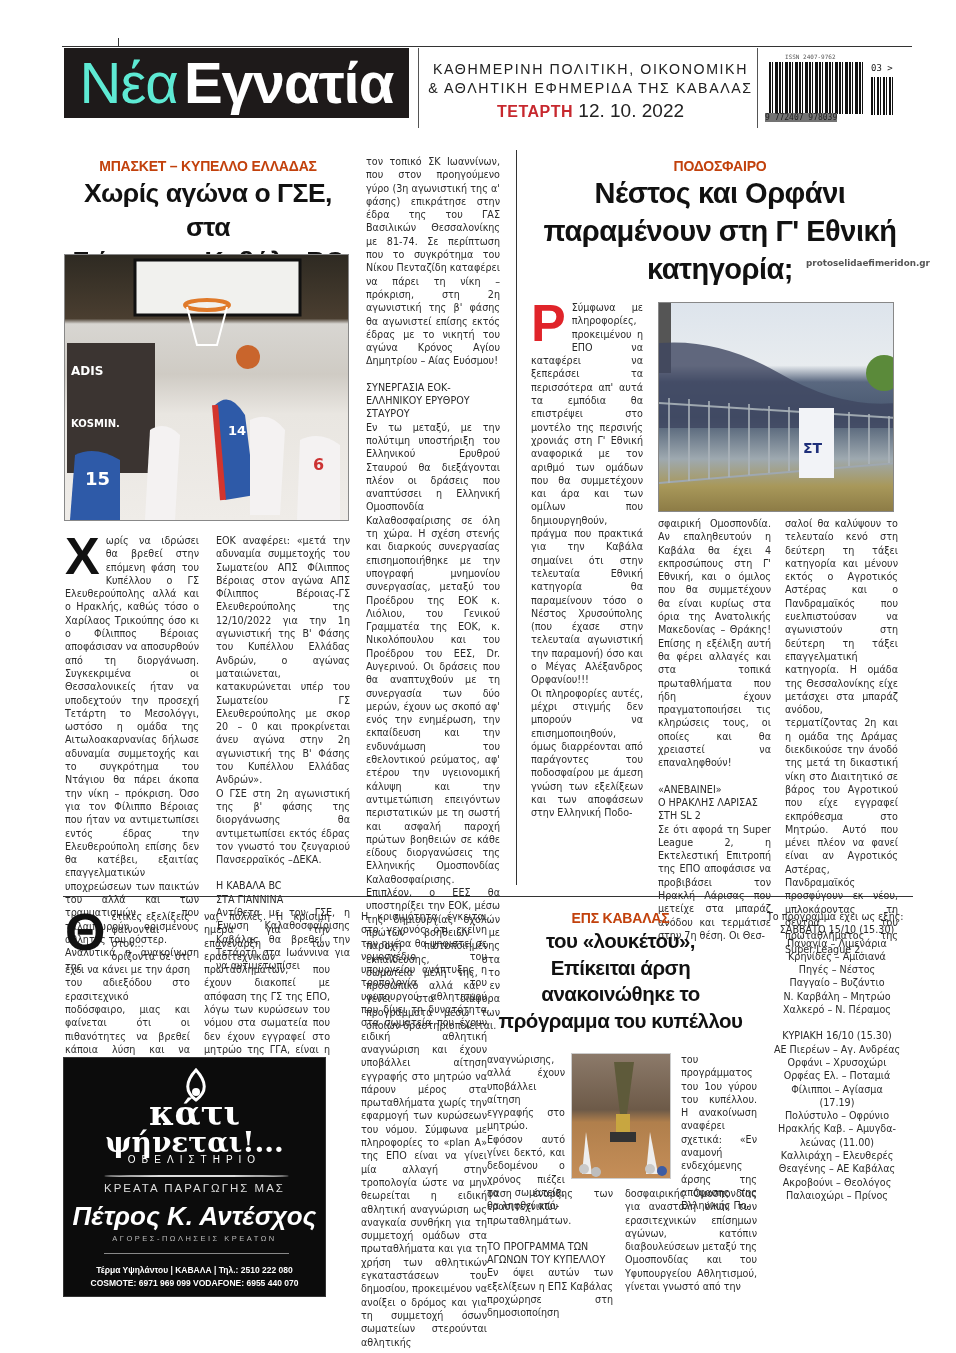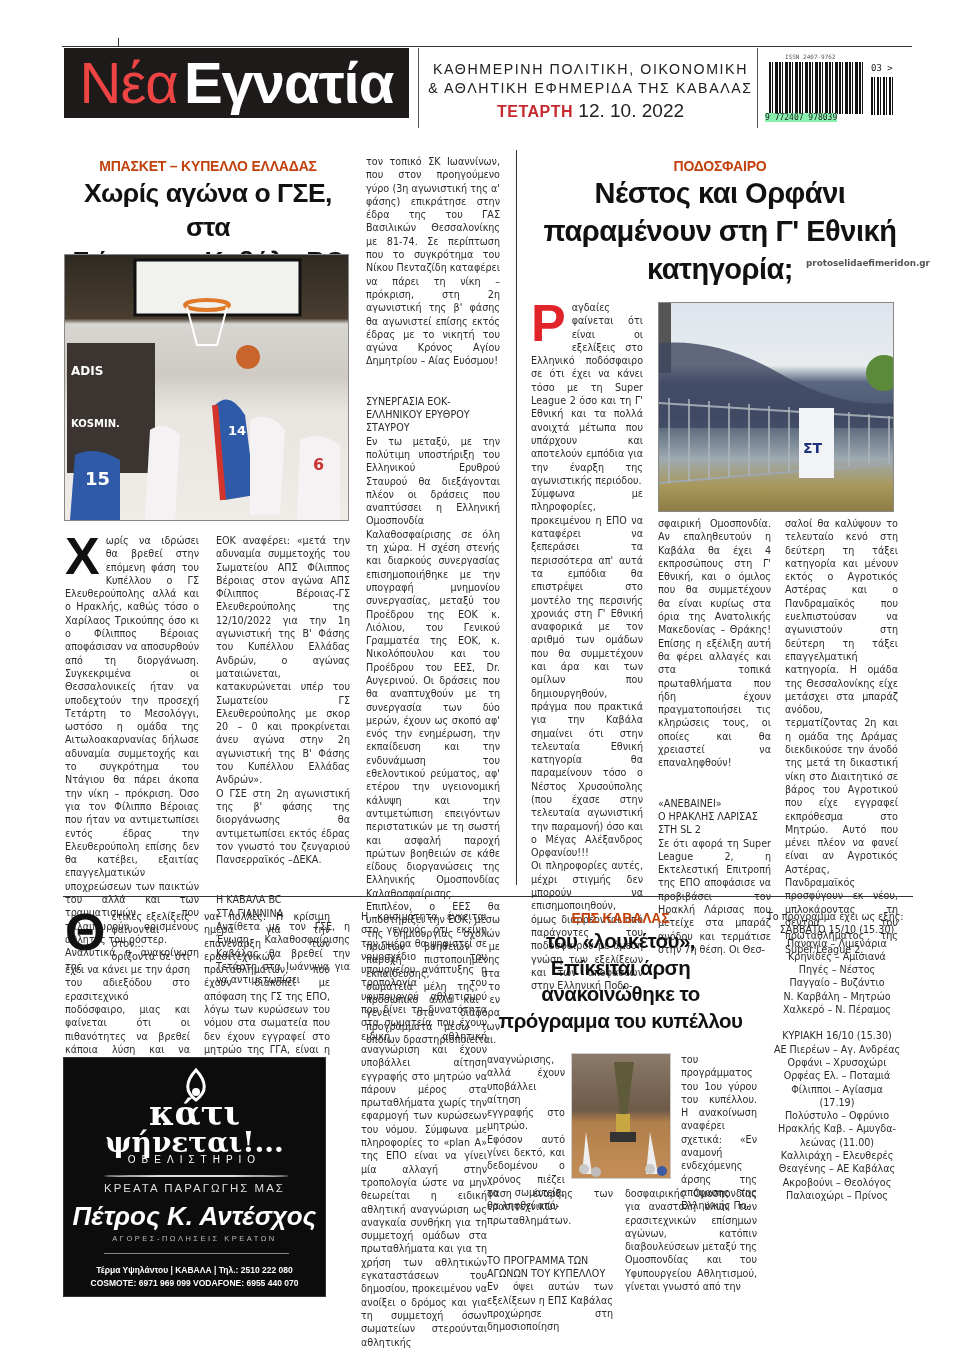--- a/index.html
+++ b/index.html
@@ -2,37 +2,37 @@
 <html><head>
 <meta charset="utf-8">
 <style>
   *{box-sizing:border-box;margin:0;padding:0}
   html,body{width:956px;height:1353px;background:#fff;overflow:hidden}
   body{position:relative;font-family:"DejaVu Sans",sans-serif;color:#222}
   .abs{position:absolute}
   .topline{left:62px;top:46px;width:850px;height:1px;background:#333}
   .topmark{left:118px;top:38px;width:1px;height:8px;background:#333}
   .logo{left:64px;top:48px;width:345px;height:70px;background:#1e1a1a;display:flex;align-items:center;justify-content:center;font-family:"Liberation Sans",sans-serif;font-size:58px;line-height:1;letter-spacing:-1px}
-  .logo .nea{color:#ef4444;font-weight:normal}
+  .logo .nea{color:#5eead4;font-weight:normal}
   .logo .egn{color:#fff;font-weight:bold;margin-left:6px}
   .vsep{width:1px;background:#555}
   .tagline{left:428px;top:60px;width:325px;text-align:center;font-family:"Liberation Sans",sans-serif;font-size:14.2px;letter-spacing:1.6px;line-height:19px;color:#222}
   .dateline{left:428px;top:100px;width:325px;text-align:center;font-family:"Liberation Sans",sans-serif;font-size:19px;color:#222}
   .dateline .day{color:#c7282e;font-weight:bold;font-size:16px;letter-spacing:.5px}
   .barcode{left:763px;top:53px;width:150px;height:70px}
   .barcode .isbn{font-family:"DejaVu Sans Mono",monospace;font-size:6px;color:#555;position:absolute;left:22px;top:0}
   .barcode .bars{position:absolute;left:6px;top:9px;width:96px;height:52px;background:repeating-linear-gradient(90deg,#111 0 2px,#fff 2px 3px,#111 3px 4px,#fff 4px 6px,#111 6px 9px,#fff 9px 10px)}
-  .barcode .num{position:absolute;left:2px;top:60px;font-family:"DejaVu Sans Mono",monospace;font-size:8px;color:#222;background:#86efac}
+  .barcode .num{position:absolute;left:2px;top:60px;font-family:"DejaVu Sans Mono",monospace;font-size:8px;color:#222;background:#737373}
   .barcode .ext{position:absolute;left:108px;top:10px;font-family:"DejaVu Sans Mono",monospace;font-size:9px}
   .barcode .extbars{position:absolute;left:108px;top:24px;width:24px;height:38px;background:repeating-linear-gradient(90deg,#111 0 2px,#fff 2px 3px,#111 3px 4px,#fff 4px 6px)}
   .kicker{font-family:"Liberation Sans",sans-serif;font-weight:bold;font-size:14px;text-align:center;color:#c2410c;letter-spacing:-.2px}
   .headline{font-family:"Liberation Sans",sans-serif;font-weight:bold;text-align:center;color:#111;letter-spacing:-.5px}
   .col{font-family:"DejaVu Sans",sans-serif;font-size:9.6px;line-height:13.3px;color:#2a2a2a;text-align:justify;hyphens:auto}
   .col p{margin:0}
-  .col .sub{margin-top:27px}
+  .col .sub{margin-top:13px}
   .drop{float:left;font-family:"Liberation Sans",sans-serif;font-weight:bold;font-size:52px;line-height:42px;margin:1px 6px 0 0;color:#111}
   .drop.red{color:#e0242a}
   .photo{border:1px solid #888;overflow:hidden}
   .vrule{width:1px;background:#333}
   .hrule{height:1px;background:#333}
   .watermark{left:806px;top:258px;font-family:"DejaVu Sans",sans-serif;font-weight:bold;font-size:8.8px;color:#555}
   .ad{left:63px;top:1057px;width:263px;height:240px;background:#0c0c0c;border:1px solid #333;color:#fff;text-align:center}
   .sched{text-align:center}
 </style>
 </head>
@@ -147,21 +147,20 @@
         <line x1="230" y1="113" x2="230" y2="160"></line>
     </g>
     <rect x="140" y="105" width="35" height="70" fill="#f2f3f7"></rect>
     <text x="144" y="150" font-family="DejaVu Sans" font-size="14" font-weight="bold" fill="#1f2f7a">ΣΤ</text>
     <circle cx="225" cy="70" r="18" fill="#5b8a3a"></circle>
   </svg>
 </div>
 
 <div class="abs col" style="left:531px;top:301px;width:112px">
   <span class="drop red">Ρ</span>
-  <p>αγδαίες φαίνεται ότι είναι οι εξελίξεις στο Ελληνικό ποδόσφαιρο σε ότι έχει να κάνει τόσο με τη Super League 2 όσο και τη Γ' Εθνική και τα πολλά ανοιχτά μέτωπα που υπάρχουν και αποτελούν εμπόδια για την έναρξη της αγωνιστικής περιόδου.</p>
   <p>Σύμφωνα με πληροφορίες, προκειμένου η ΕΠΟ να καταφέρει να ξεπεράσει τα περισσότερα απ' αυτά τα εμπόδια θα επιστρέψει στο μοντέλο της περσινής χρονιάς στη Γ' Εθνική αναφορικά με τον αριθμό των ομάδων που θα συμμετέχουν και άρα και των ομίλων που δημιουργηθούν, πράγμα που πρακτικά για την Καβάλα σημαίνει ότι στην τελευταία Εθνική κατηγορία θα παραμείνουν τόσο ο Νέστος Χρυσούπολης (που έχασε στην τελευταία αγωνιστική την παραμονή) όσο και ο Μέγας Αλέξανδρος Ορφανίου!!!</p>
   <p>Οι πληροφορίες αυτές, μέχρι στιγμής δεν μπορούν να επισημοποιηθούν, όμως διαρρέονται από παράγοντες του ποδοσφαίρου με άμεση γνώση των εξελίξεων και των αποφάσεων στην Ελληνική Ποδο-</p>
 </div>
 
 <div class="abs col" style="left:658px;top:517px;width:113px">
   <p>σφαιρική Ομοσπονδία. Αν επαληθευτούν η Καβάλα θα έχει 4 εκπροσώπους στη Γ' Εθνική, και ο όμιλος που θα συμμετέχουν θα είναι κυρίως στα όρια της Ανατολικής Μακεδονίας – Θράκης! Επίσης η εξέλιξη αυτή θα φέρει αλλαγές και στα τοπικά πρωταθλήματα που ήδη έχουν πραγματοποιήσει τις κληρώσεις τους, οι οποίες και θα χρειαστεί να επαναληφθούν!</p>
   <p class="sub">«ΑΝΕΒΑΙΝΕΙ»</p>
   <p>Ο ΗΡΑΚΛΗΣ ΛΑΡΙΣΑΣ</p>
   <p>ΣΤΗ SL 2</p>
   <p>Σε ότι αφορά τη Super League 2, η Εκτελεστική Επιτροπή της ΕΠΟ αποφάσισε να προβιβάσει τον Ηρακλή Λάρισας που μετείχε στα μπαράζ ανόδου και τερμάτισε στην 7η θέση. Οι Θεσ-</p>

